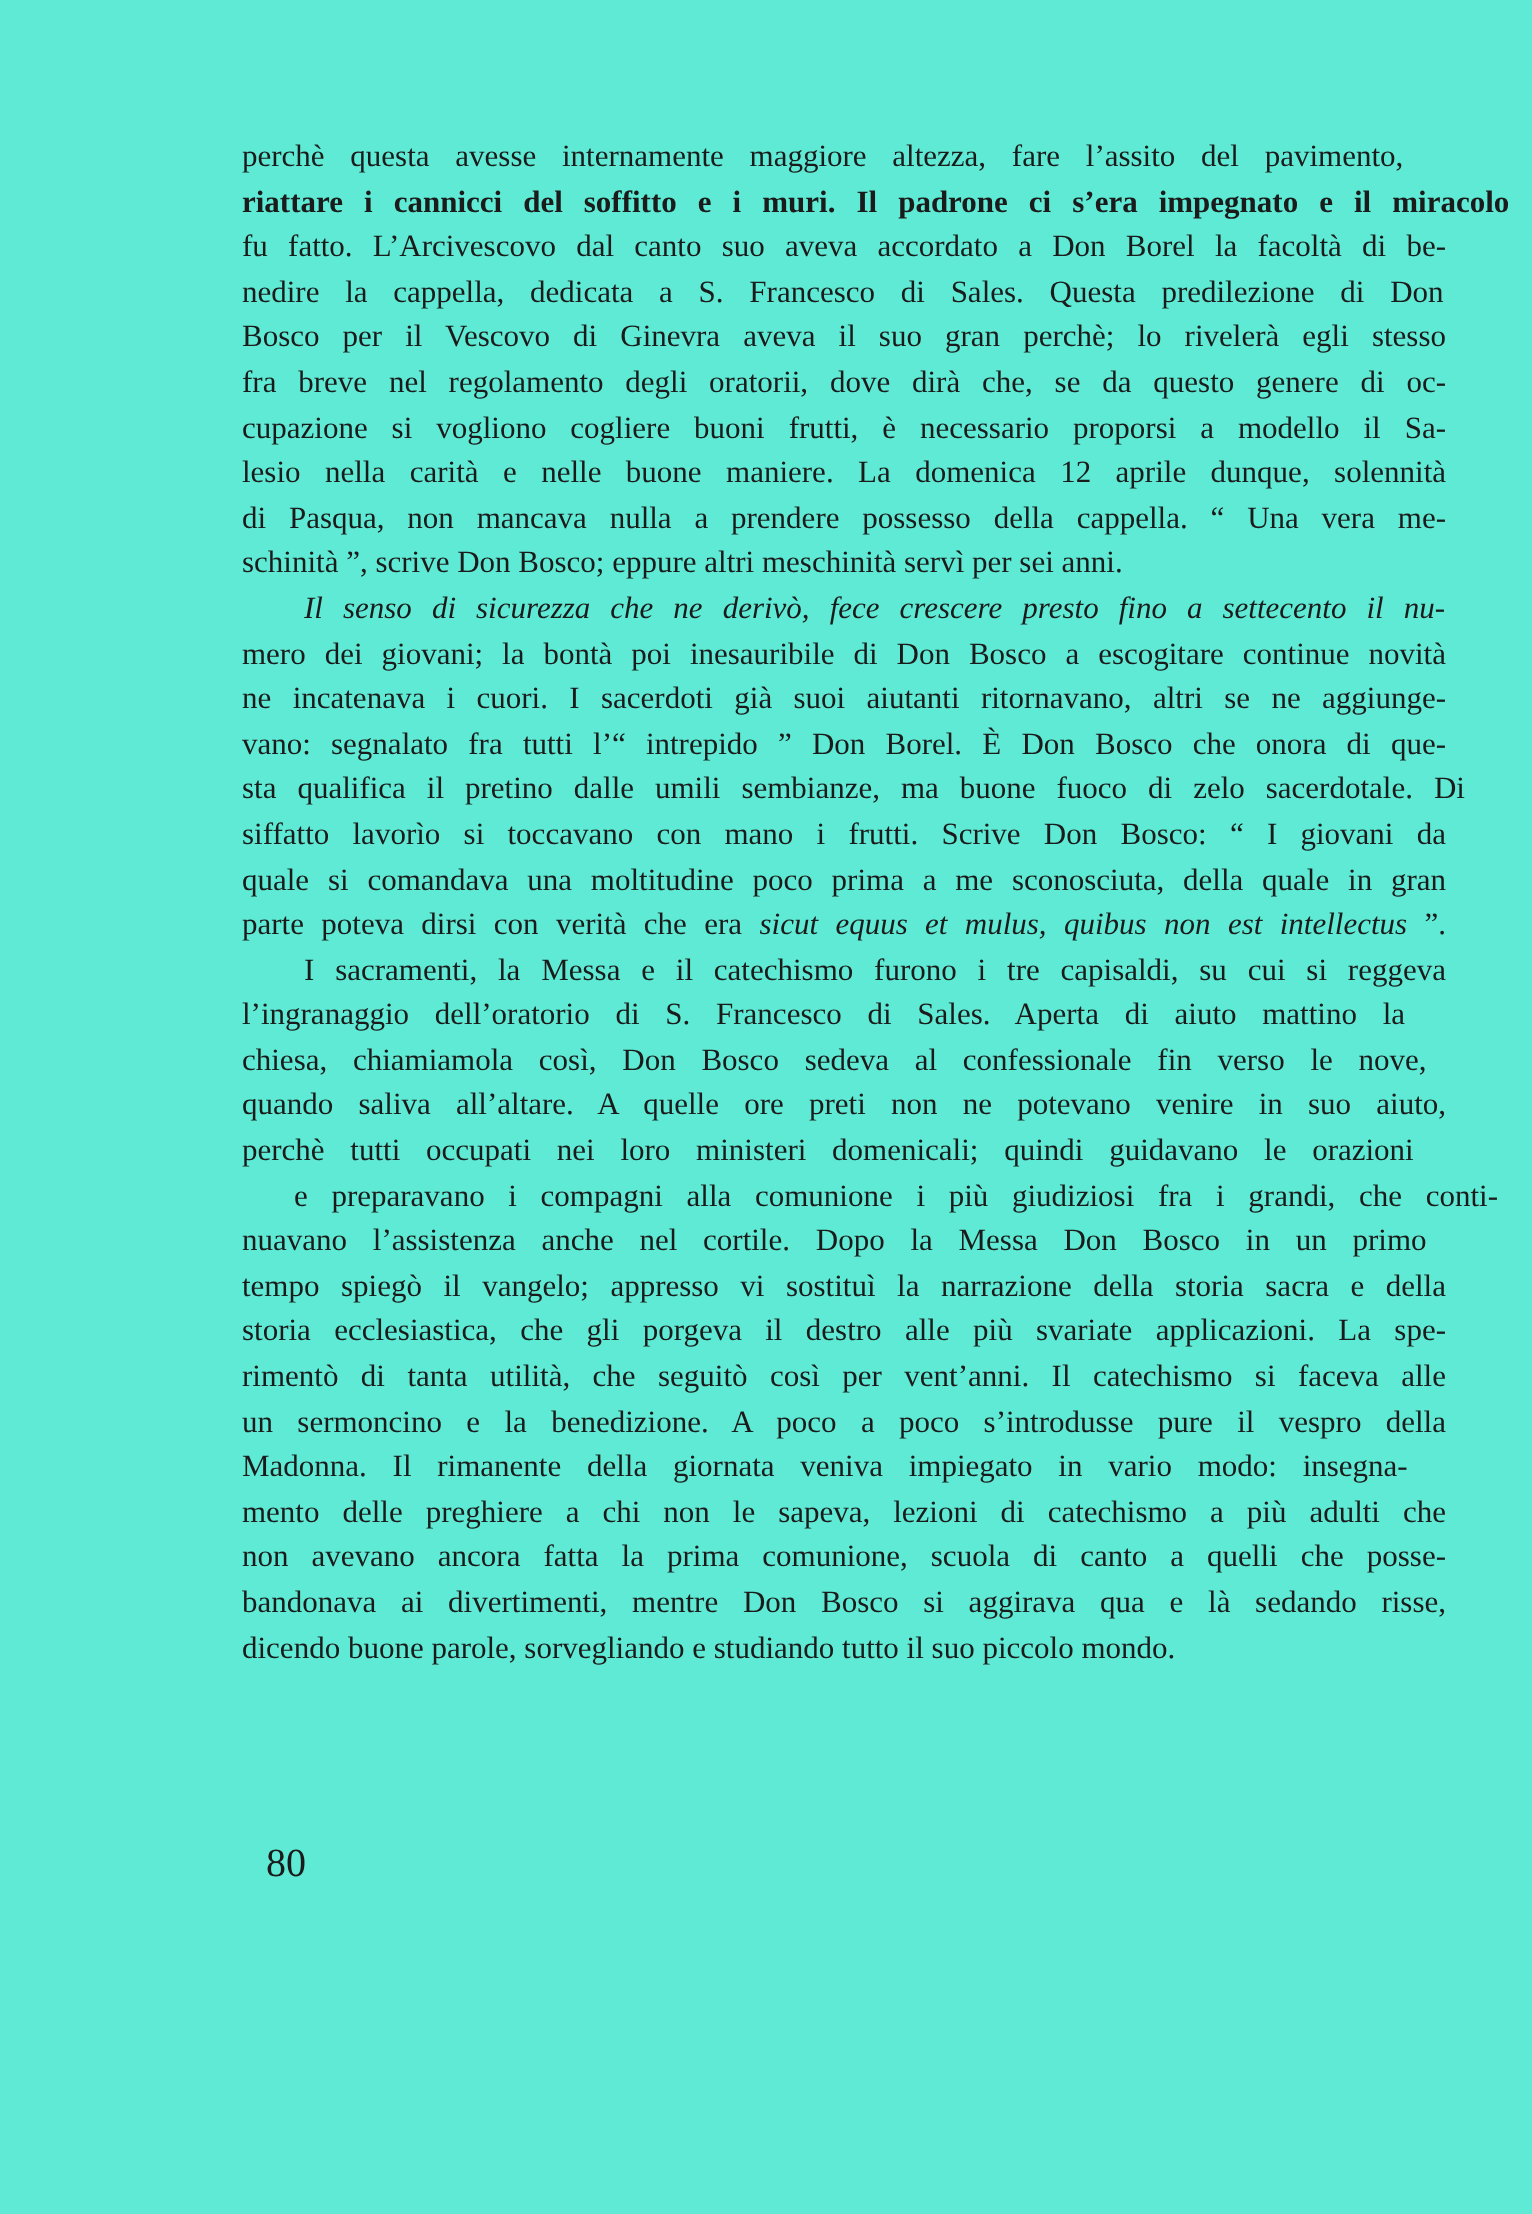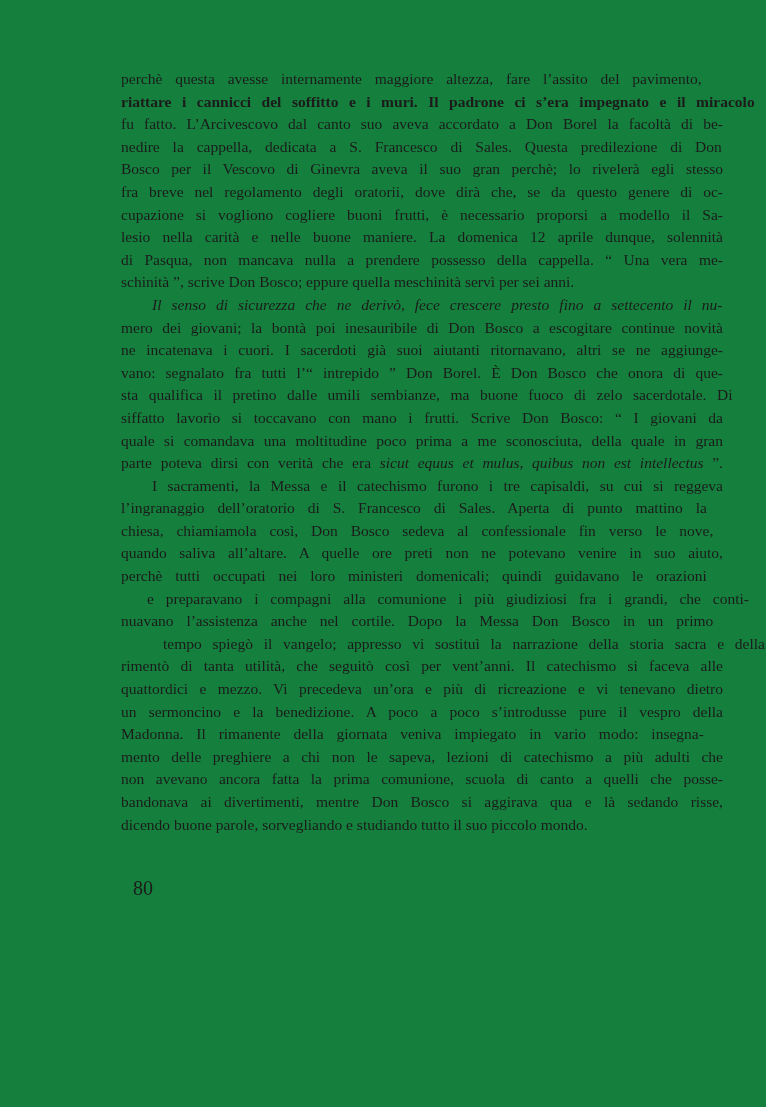--- a/index.html
+++ b/index.html
@@ -5,21 +5,21 @@
 <style>
   html, body {
     margin: 0;
     padding: 0;
     background: #ffffff;
   }
   .book-page {
     position: relative;
     width: 766px;
     height: 1107px;
-    background: #15803d;
+    background: #5eead4;
     overflow: hidden;
     font-family: "Liberation Serif", "DejaVu Serif", serif;
     color: #1b1b1b;
   }
   .page-text {
     position: absolute;
     left: 121px;
     top: 68px;
     width: 602px;
     font-size: 15.5px;
@@ -32,64 +32,64 @@
   .text-line {
     white-space: nowrap;
     height: 22.6px;
   }
   .line-inner .italic {
     font-style: italic;
   }
   .page-number {
     position: absolute;
     left: 133px;
-    top: 876px;
+    top: 920px;
     font-size: 20px;
     line-height: 24px;
     color: #1b1b1b;
   }
 </style>
 </head>
 <body>
 
 <div class="book-page">
   <div class="page-text">
       <div class="paragraph">
         <div class="text-line"><span class="line-inner" style="word-spacing: 9px;"><span>perchè questa avesse internamente maggiore altezza, fare l’assito del pavimento,</span></span></div>
         <div class="text-line"><span class="line-inner" style="word-spacing: 6.63854px; font-weight: bold;"><span>riattare i cannicci del soffitto e i muri. Il padrone ci s’era impegnato e il miracolo</span></span></div>
         <div class="text-line"><span class="line-inner" style="word-spacing: 6.24219px;"><span>fu fatto. L’Arcivescovo dal canto suo aveva accordato a Don Borel la facoltà di be-</span></span></div>
         <div class="text-line"><span class="line-inner" style="word-spacing: 9px; text-align: center;"><span>nedire la cappella, dedicata a S. Francesco di Sales. Questa predilezione di Don</span></span></div>
         <div class="text-line"><span class="line-inner" style="word-spacing: 7.66295px;"><span>Bosco per il Vescovo di Ginevra aveva il suo gran perchè; lo rivelerà egli stesso</span></span></div>
         <div class="text-line"><span class="line-inner" style="word-spacing: 7.03237px;"><span>fra breve nel regolamento degli oratorii, dove dirà che, se da questo genere di oc-</span></span></div>
         <div class="text-line"><span class="line-inner" style="word-spacing: 8.08984px;"><span>cupazione si vogliono cogliere buoni frutti, è necessario proporsi a modello il Sa-</span></span></div>
         <div class="text-line"><span class="line-inner" style="word-spacing: 8.34766px;"><span>lesio nella carità e nelle buone maniere. La domenica 12 aprile dunque, solennità</span></span></div>
         <div class="text-line"><span class="line-inner" style="word-spacing: 7.53846px;"><span>di Pasqua, non mancava nulla a prendere possesso della cappella. “ Una vera me-</span></span></div>
-        <div class="text-line"><span class="line-inner"><span>schinità ”, scrive Don Bosco; eppure quella meschinità servì per sei anni.</span></span></div>
+        <div class="text-line"><span class="line-inner"><span>schinità ”, scrive Don Bosco; eppure altri meschinità servì per sei anni.</span></span></div>
       </div>
       <div class="paragraph">
         <div class="text-line" style="padding-left: 31px; font-style: italic;"><span class="line-inner" style="word-spacing: 6.14174px;"><span>Il senso di sicurezza che ne derivò, fece crescere presto fino a settecento il nu-</span></span></div>
         <div class="text-line"><span class="line-inner" style="word-spacing: 5.61418px;"><span>mero dei giovani; la bontà poi inesauribile di Don Bosco a escogitare continue novità</span></span></div>
         <div class="text-line"><span class="line-inner" style="word-spacing: 6.8101px;"><span>ne incatenava i cuori. I sacerdoti già suoi aiutanti ritornavano, altri se ne aggiunge-</span></span></div>
         <div class="text-line"><span class="line-inner" style="word-spacing: 6.21458px;"><span>vano: segnalato fra tutti l’“ intrepido ” Don Borel. È Don Bosco che onora di que-</span></span></div>
         <div class="text-line"><span class="line-inner" style="word-spacing: 6.60938px;"><span>sta qualifica il pretino dalle umili sembianze, ma buone fuoco di zelo sacerdotale. Di</span></span></div>
         <div class="text-line"><span class="line-inner" style="word-spacing: 7.75335px;"><span>siffatto lavorìo si toccavano con mano i frutti. Scrive Don Bosco: “ I giovani da</span></span></div>
         <div class="text-line"><span class="line-inner" style="word-spacing: 5.51683px;"><span>quale si comandava una moltitudine poco prima a me sconosciuta, della quale in gran</span></span></div>
         <div class="text-line"><span class="line-inner" style="word-spacing: 4.80729px;"><span>parte poteva dirsi con verità che era </span><span class="italic">sicut equus et mulus, quibus non est intellectus</span><span> ”.</span></span></div>
       </div>
       <div class="paragraph">
         <div class="text-line" style="padding-left: 31px;"><span class="line-inner" style="word-spacing: 6.53683px;"><span>I sacramenti, la Messa e il catechismo furono i tre capisaldi, su cui si reggeva</span></span></div>
-        <div class="text-line"><span class="line-inner" style="word-spacing: 9px;"><span>l’ingranaggio dell’oratorio di S. Francesco di Sales. Aperta di punto mattino la</span></span></div>
+        <div class="text-line"><span class="line-inner" style="word-spacing: 9px;"><span>l’ingranaggio dell’oratorio di S. Francesco di Sales. Aperta di aiuto mattino la</span></span></div>
         <div class="text-line"><span class="line-inner" style="word-spacing: 9px;"><span>chiesa, chiamiamola così, Don Bosco sedeva al confessionale fin verso le nove,</span></span></div>
         <div class="text-line"><span class="line-inner" style="word-spacing: 8.72837px; font-family: Liberation Serif, serif;"><span>quando saliva all’altare. A quelle ore preti non ne potevano venire in suo aiuto,</span></span></div>
         <div class="text-line"><span class="line-inner" style="word-spacing: 9px;"><span>perchè tutti occupati nei loro ministeri domenicali; quindi guidavano le orazioni</span></span></div>
         <div class="text-line"><span class="line-inner" style="word-spacing: 7.96755px; margin-left: 26px;"><span>e preparavano i compagni alla comunione i più giudiziosi fra i grandi, che conti-</span></span></div>
         <div class="text-line"><span class="line-inner" style="word-spacing: 9px;"><span>nuavano l’assistenza anche nel cortile. Dopo la Messa Don Bosco in un primo</span></span></div>
-        <div class="text-line"><span class="line-inner" style="word-spacing: 6.8738px; margin-left: 42px;"><span>tempo spiegò il vangelo; appresso vi sostituì la narrazione della storia sacra e della</span></span></div>
+        <div class="text-line"><span class="line-inner" style="word-spacing: 6.8738px;"><span>tempo spiegò il vangelo; appresso vi sostituì la narrazione della storia sacra e della</span></span></div>
+        <div class="text-line"><span class="line-inner" style="word-spacing: 7.79688px;"><span>storia ecclesiastica, che gli porgeva il destro alle più svariate applicazioni. La spe-</span></span></div>
         <div class="text-line"><span class="line-inner" style="word-spacing: 7.33894px;"><span>rimentò di tanta utilità, che seguitò così per vent’anni. Il catechismo si faceva alle</span></span></div>
-        <div class="text-line"><span class="line-inner" style="word-spacing: 7.46995px;"><span>quattordici e mezzo. Vi precedeva un’ora e più di ricreazione e vi tenevano dietro</span></span></div>
         <div class="text-line"><span class="line-inner" style="word-spacing: 8.29567px;"><span>un sermoncino e la benedizione. A poco a poco s’introdusse pure il vespro della</span></span></div>
         <div class="text-line"><span class="line-inner" style="word-spacing: 9px;"><span>Madonna. Il rimanente della giornata veniva impiegato in vario modo: insegna-</span></span></div>
         <div class="text-line"><span class="line-inner" style="word-spacing: 7.61496px;"><span>mento delle preghiere a chi non le sapeva, lezioni di catechismo a più adulti che</span></span></div>
         <div class="text-line"><span class="line-inner" style="word-spacing: 7.63822px;"><span>non avevano ancora fatta la prima comunione, scuola di canto a quelli che posse-</span></span></div>
         <div class="text-line"><span class="line-inner" style="word-spacing: 8.48698px;"><span>bandonava ai divertimenti, mentre Don Bosco si aggirava qua e là sedando risse,</span></span></div>
         <div class="text-line"><span class="line-inner"><span>dicendo buone parole, sorvegliando e studiando tutto il suo piccolo mondo.</span></span></div>
       </div>
     </div>
   <div class="page-number">80</div>
 </div>

